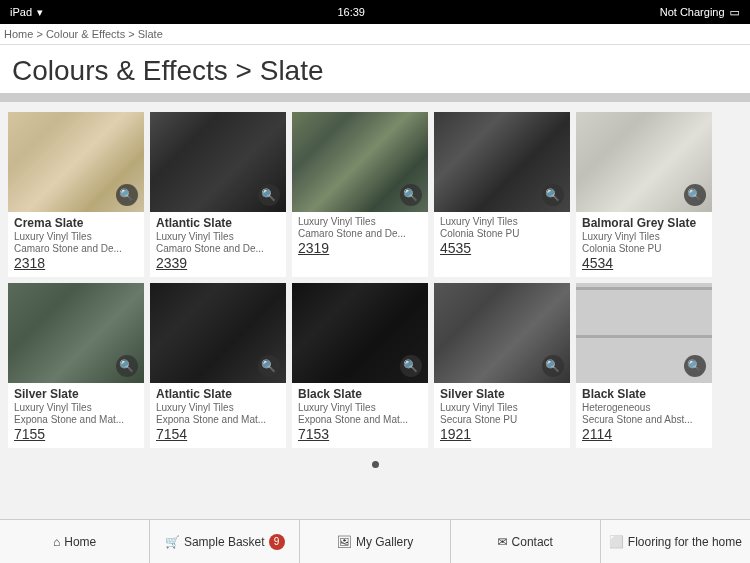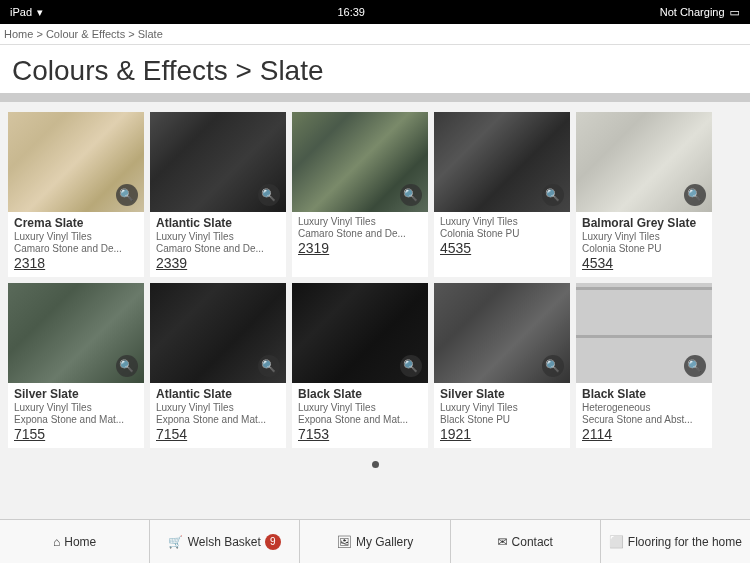--- a/index.html
+++ b/index.html
@@ -326,21 +326,21 @@
     </div>
   </div>
     <div class="product-item">
     <div class="product-image-wrap">
       <div class="product-image tile-silver2"></div>
       <div class="zoom-icon">🔍</div>
     </div>
     <div class="product-info">
       <div class="product-name">Silver Slate</div>
       <div class="product-subtitle">Luxury Vinyl Tiles</div>
-      <div class="product-subtitle">Black Stone PU</div>
+      <div class="product-subtitle">Secura Stone PU</div>
       <div class="product-code">1921</div>
     </div>
   </div>
     <div class="product-item">
     <div class="product-image-wrap">
       <div class="product-image tile-black2"></div>
       <div class="zoom-icon">🔍</div>
     </div>
     <div class="product-info">
       <div class="product-name">Black Slate</div>
@@ -355,21 +355,21 @@
   <span class="dot"></span>
 </div>
 
 <div class="bottom-nav" id="bottom-nav">
     <div class="nav-item">
       <span>⌂</span>
       <span>Home</span>
     </div>
     <div class="nav-item">
       <span>🛒</span>
-      <span>Welsh Basket</span>
+      <span>Sample Basket</span>
       <span class="basket-badge">9</span>
     </div>
     <div class="nav-item">
       <span>🖼</span>
       <span>My Gallery</span>
     </div>
     <div class="nav-item">
       <span>✉</span>
       <span>Contact</span>
     </div>

